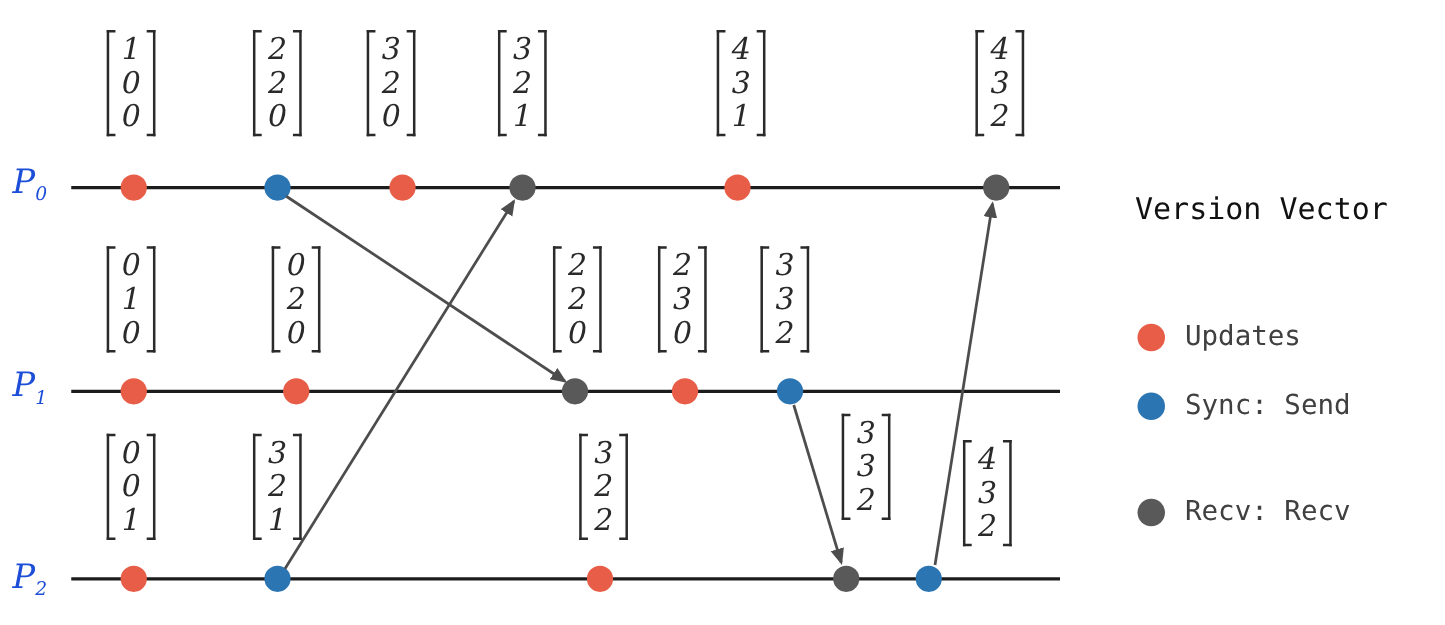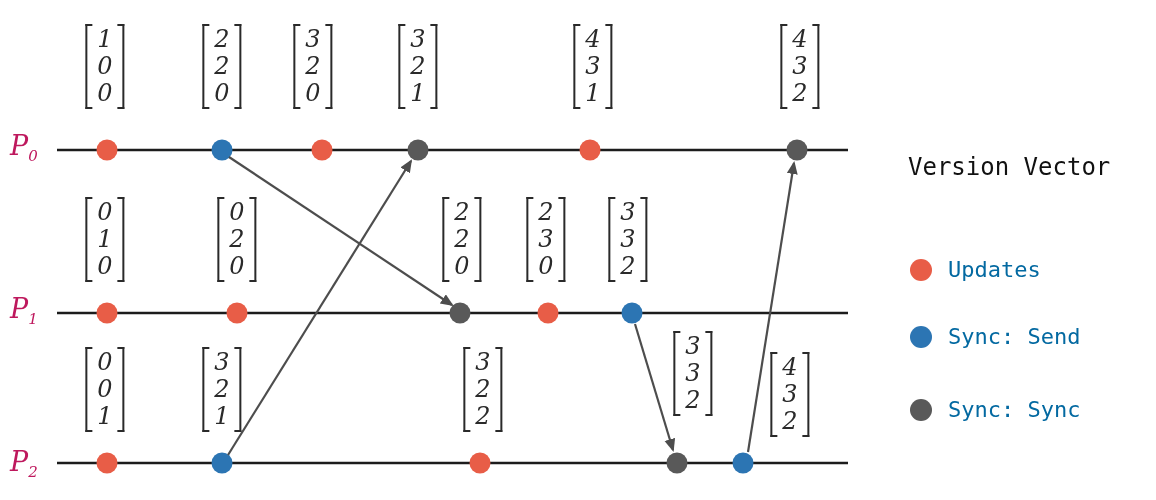--- a/index.html
+++ b/index.html
@@ -40,53 +40,53 @@
     font-size: 24px;
     height: 27px;
     line-height: 27px;
   }
   
   .plabel {
     position: absolute;
     font-family: "DejaVu Serif", serif;
     font-style: italic;
     font-size: 27px;
-    color: #be185d;
+    color: #1d4ed8;
   }
   .plabel sub { font-size: 15px; }
   
   .legend-title {
     position: absolute;
     left: 908px;
     top: 153px;
     font-family: "DejaVu Sans Mono", monospace;
     font-size: 24px;
     color: #111111;
     white-space: nowrap;
   }
   .legend-item {
     position: absolute;
     left: 910px;
     display: flex;
     align-items: center;
     gap: 16px;
   }
   .legend-item.i0 { top: 257px; }
-  .legend-item.i1 { top: 324px; }
+  .legend-item.i1 { top: 312px; }
   .legend-item.i2 { top: 397px; }
   .legend-dot {
     width: 22px;
     height: 22px;
     border-radius: 50%;
     flex: 0 0 auto;
   }
   .legend-label {
     font-family: "DejaVu Sans Mono", monospace;
     font-size: 22px;
-    color: #0369a1;
+    color: #404040;
     white-space: nowrap;
   }
 </style>
 </head>
 <body>
 
 <div class="stage">
   <svg id="diagram-svg" width="860" height="500">
       <defs>
         <marker id="ah" markerUnits="userSpaceOnUse" markerWidth="16" markerHeight="14" refX="11" refY="5.5" orient="auto">
@@ -277,16 +277,16 @@
       <span class="legend-label">Updates</span>
     </div>
 
     <div class="legend-item i1">
       <span class="legend-dot" style="background: rgb(44, 117, 179);"></span>
       <span class="legend-label">Sync: Send</span>
     </div>
 
     <div class="legend-item i2">
       <span class="legend-dot" style="background: rgb(89, 89, 89);"></span>
-      <span class="legend-label">Sync: Sync</span>
+      <span class="legend-label">Recv: Recv</span>
     </div>
   </div>
 </div>
 
 </body></html>

